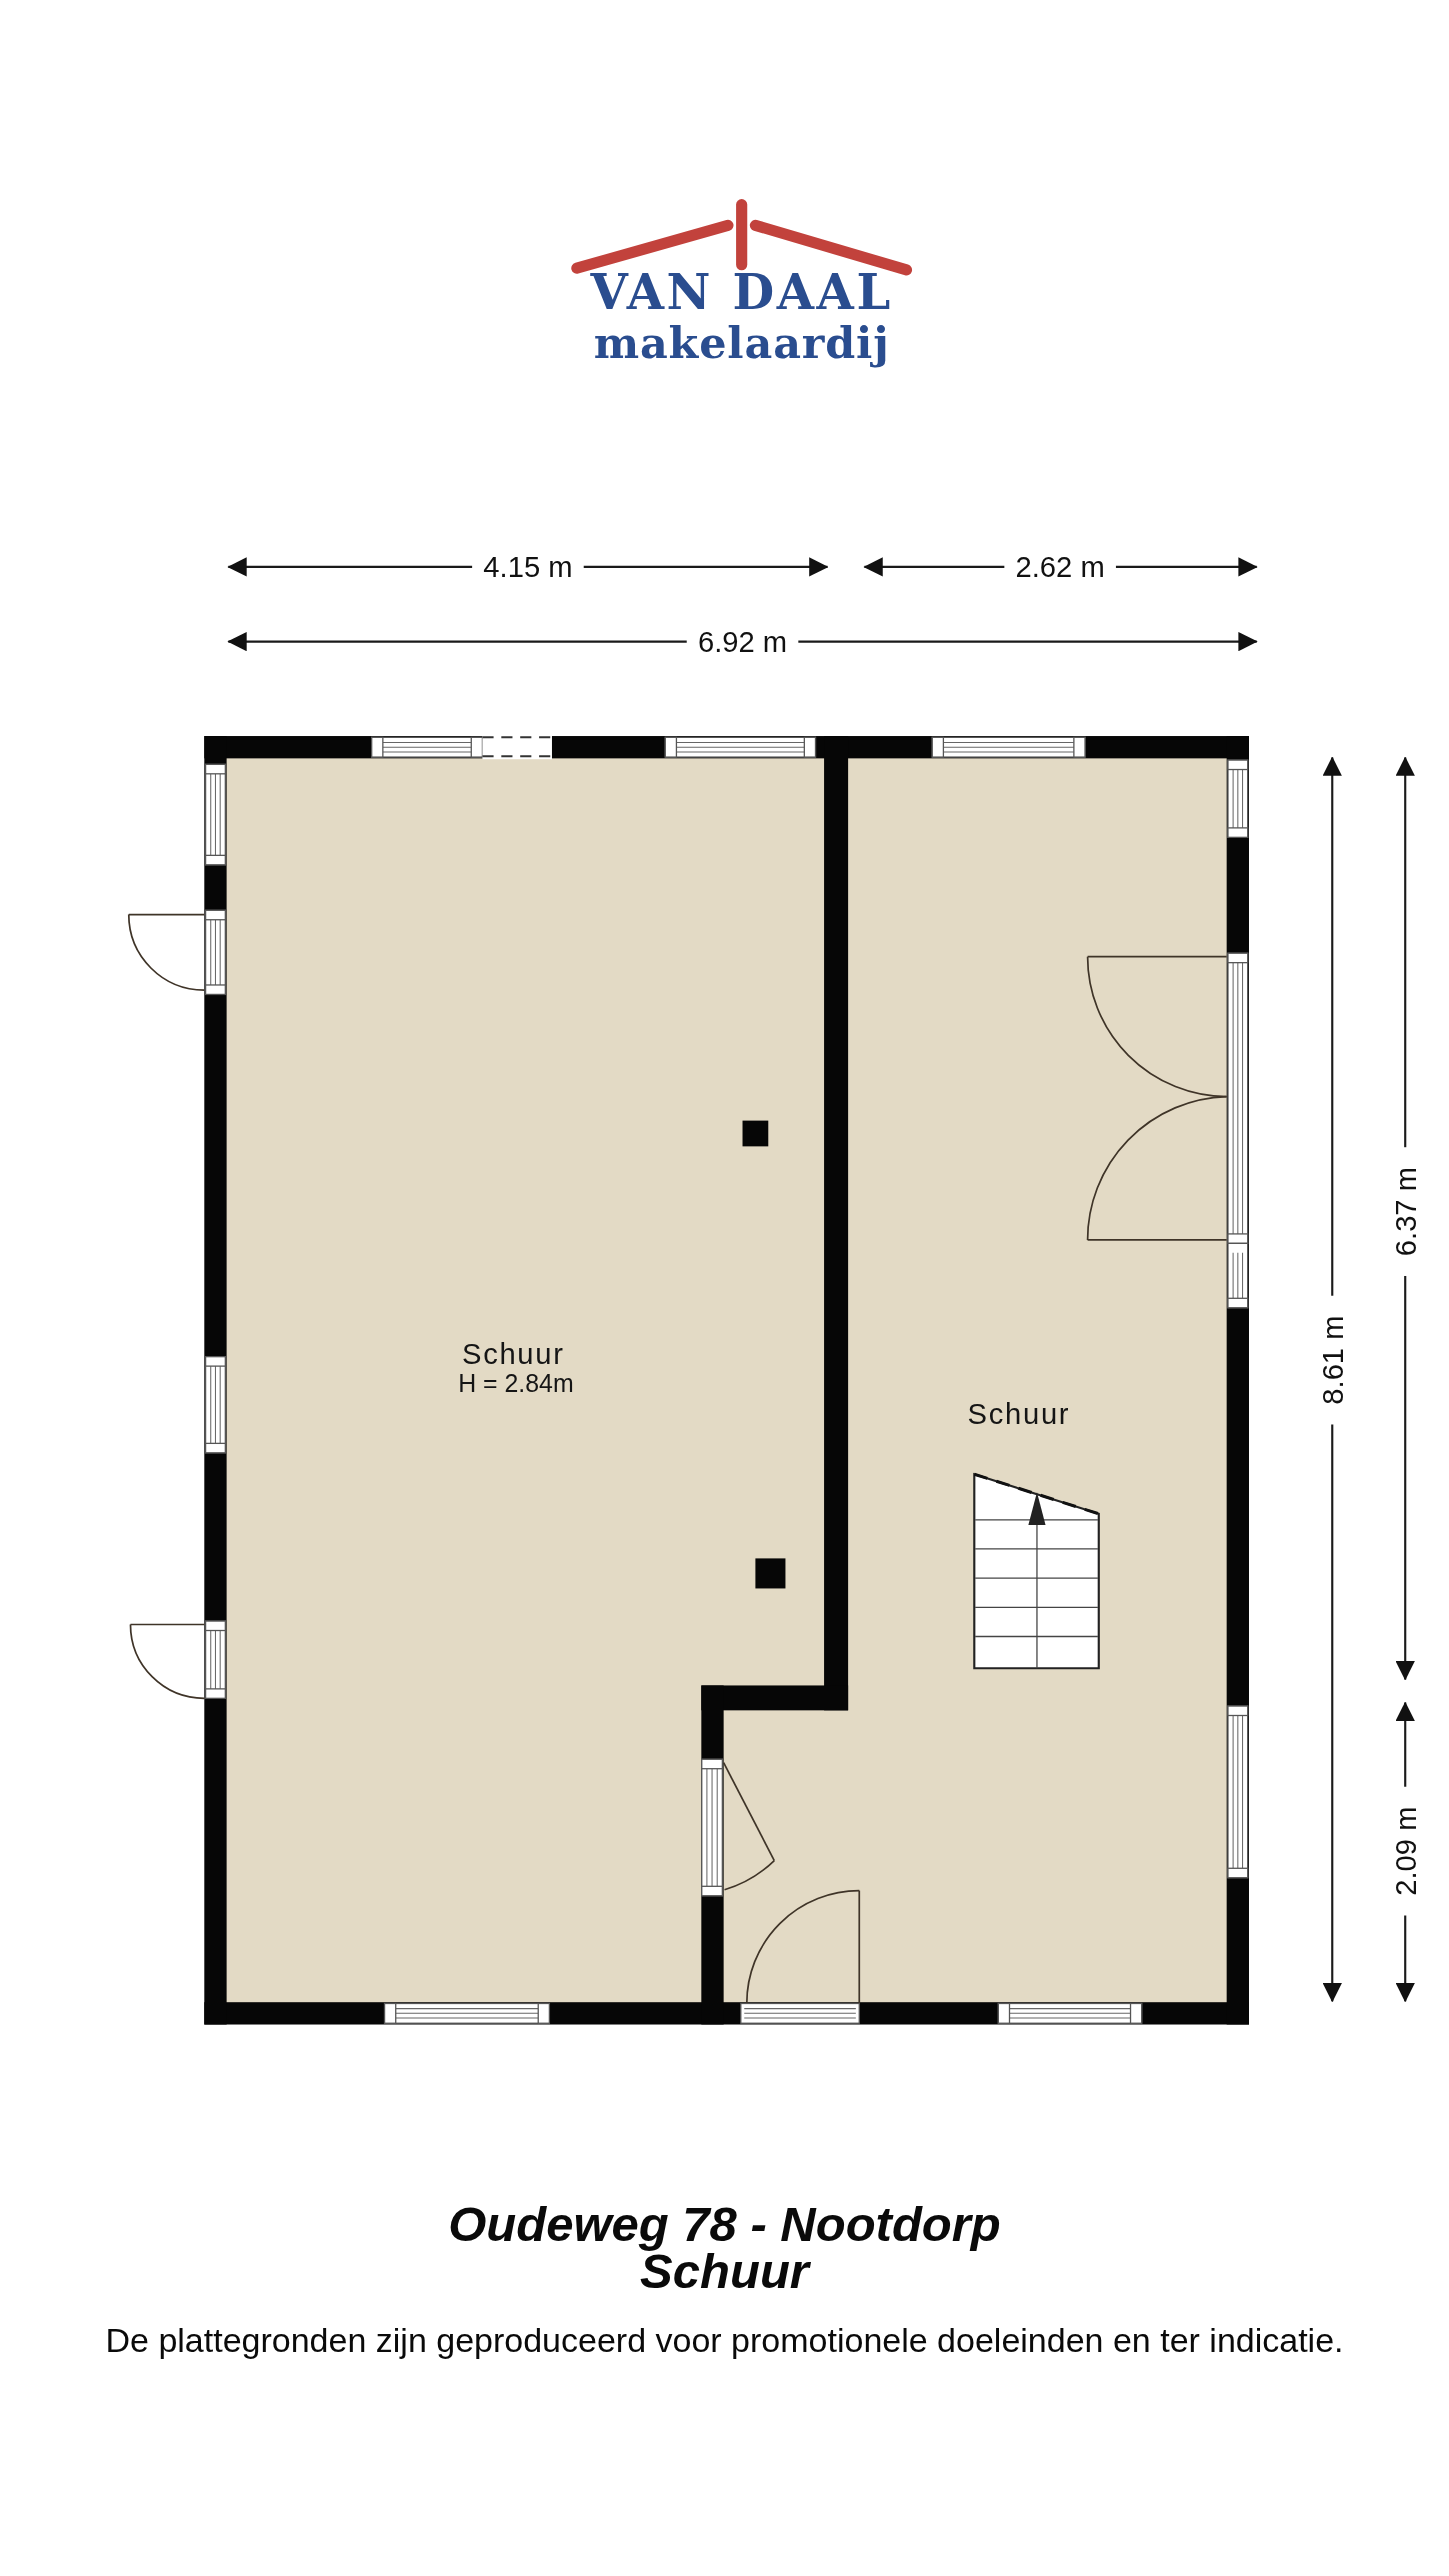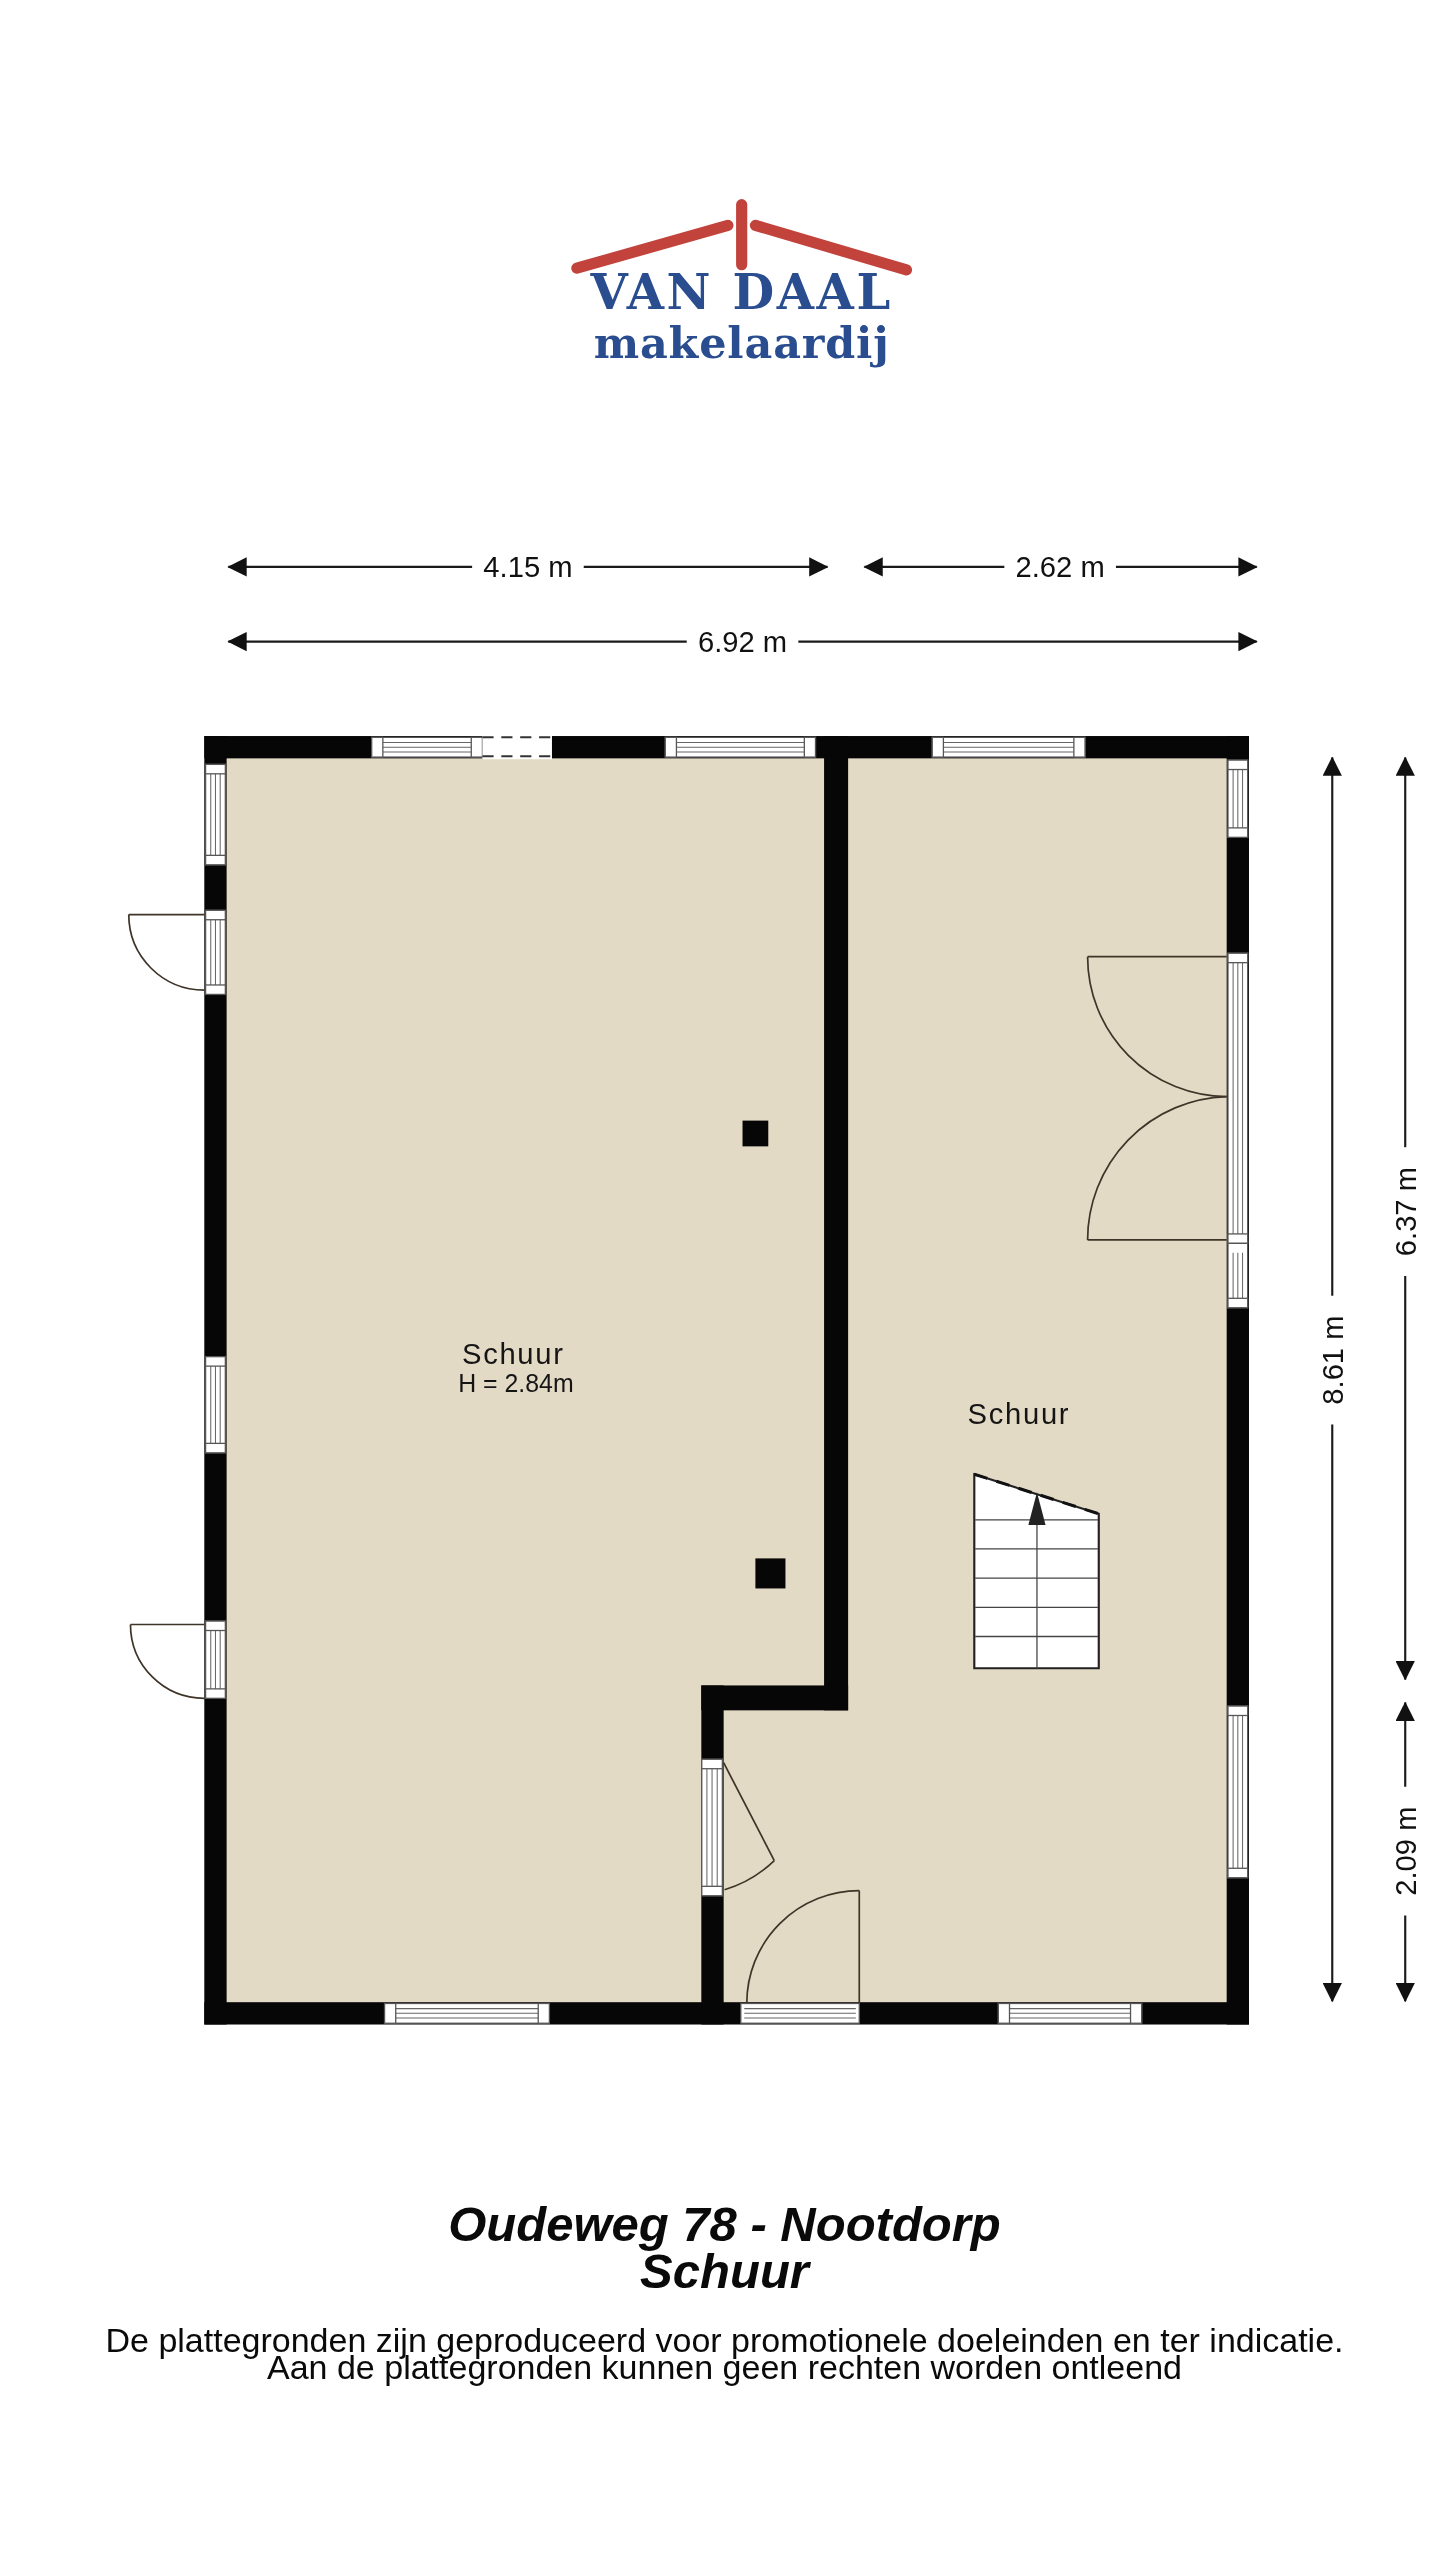--- a/index.html
+++ b/index.html
@@ -248,16 +248,15 @@
   </g>
 
   <text class="roomtext" x="598" y="1589">Schuur</text>
   <text class="roomsub" x="601" y="1621">H = 2.84m</text>
   <text class="roomtext" x="1187" y="1658">Schuur</text>
 </svg>
 
   <div class="caption cap-title" style="top:2196px;">Oudeweg 78 - Nootdorp</div>
   <div class="caption cap-title" style="top:2243px;">Schuur</div>
   <div class="caption cap-disc" style="top:2312px;margin-top:9px;">De plattegronden zijn geproduceerd voor promotionele doeleinden en ter indicatie.</div>
-  <div class="caption cap-disc" style="top:2348px;">Aan de plattegronden kunnen geen rechten worden ontleend</div>
 
 </div>
 
 
 </body></html>

